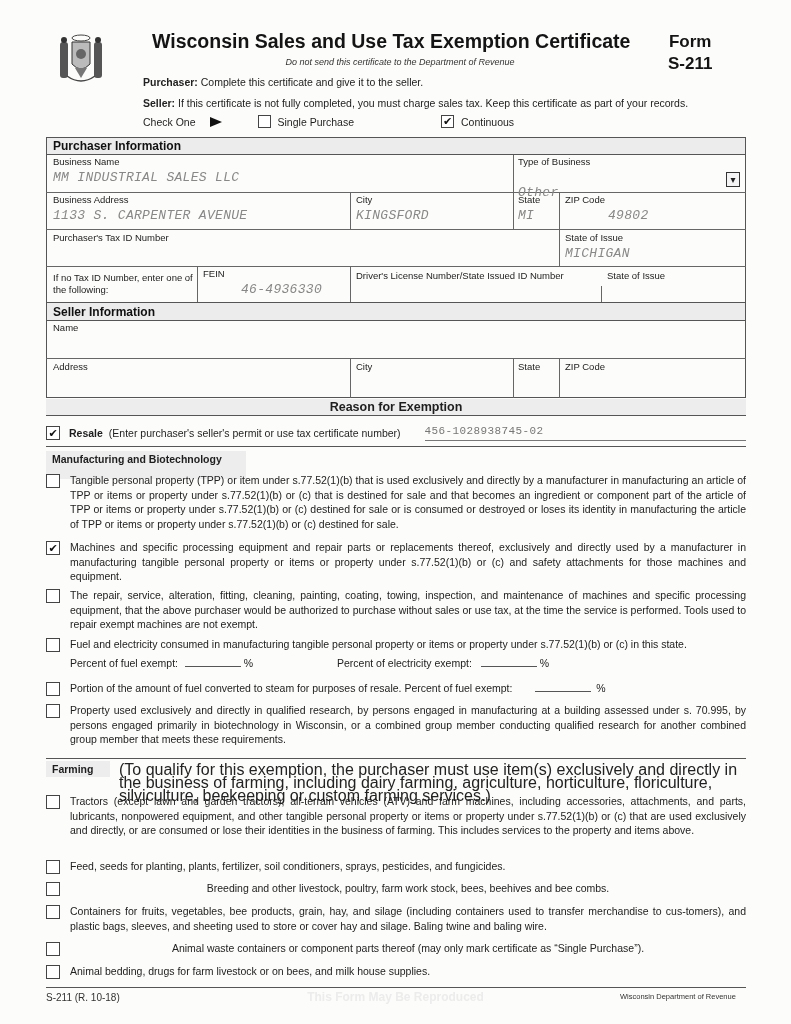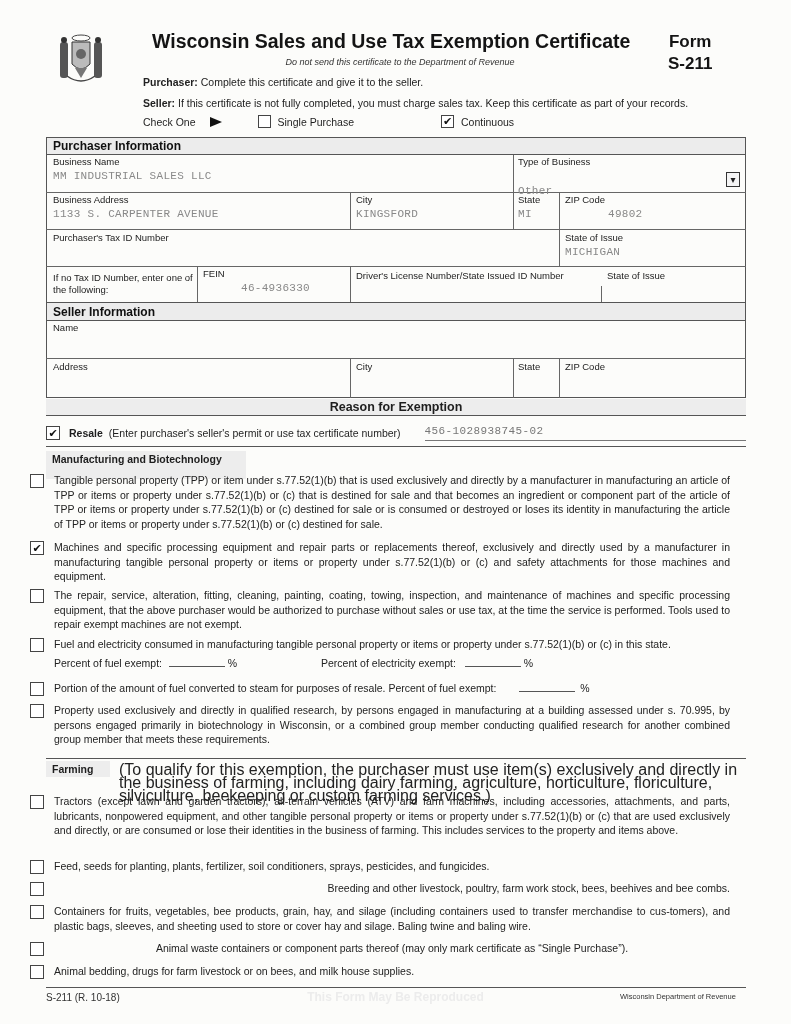--- a/index.html
+++ b/index.html
@@ -19,28 +19,28 @@
   .check-one { left: 143px; top: 115px; font-size: 10.5px; display: flex; align-items: center; }
   .arrow { width: 0; height: 0; border-top: 5px solid transparent; border-bottom: 5px solid transparent; border-left: 12px solid #111; display: inline-block; }
 
   .cb { width: 13px; height: 13px; border: 1px solid #444; background: #fff; display: inline-flex; align-items: center; justify-content: center; font-size: 11px; line-height: 11px; color: #111; flex: none; }
   .cb.big { width: 14px; height: 14px; }
 
   
   .box { border: 1px solid #555; background: transparent; }
   .section-hd { background: #ececec; font-weight: bold; font-size: 12px; padding: 2px 6px; color: #111; }
   .lbl { font-size: 9.5px; color: #222; }
-  .val { font-family: "Liberation Mono", monospace; font-size: 11px; color: #888; letter-spacing: 0.3px; }
+  .val { font-family: "Liberation Mono", monospace; font-size: 13px; color: #888; letter-spacing: 0.3px; font-style: italic; }
   .line-h { height: 1px; background: #666; }
   .line-v { width: 1px; background: #666; }
 
   .reason-hd { left: 46px; width: 700px; top: 399px; height: 17px; background: #ededed; text-align: center; font-weight: bold; font-size: 12.5px; line-height: 17px; border-bottom: 1px solid #555; }
   .sub-hd { background: #ededed; font-weight: bold; font-size: 10.5px; padding: 2px 6px; }
 
-  .item { left: 30px; width: 700px; display: flex; font-size: 10.5px; line-height: 14.6px; color: #222; text-align: justify; }
+  .item { left: 46px; width: 700px; display: flex; font-size: 10.5px; line-height: 14.6px; color: #222; text-align: justify; }
   .item .cb { margin-top: 1px; margin-right: 10px; }
   .item .txt { flex: 1; }
   .blank { display: inline-block; border-bottom: 1px solid #555; height: 10px; vertical-align: baseline; }
 
   .footer-left { left: 46px; top: 992px; font-size: 10px; color: #333; }
   .footer-mid { left: 0; width: 791px; top: 990px; text-align: center; font-size: 12px; font-weight: bold; color: #ececec; }
   .footer-right { left: 620px; top: 992px; font-size: 7.5px; color: #333; }
 </style>
 </head>
 <body>
@@ -212,21 +212,21 @@
 <div class="abs item" style="top:794px;">
   <span class="cb big"></span>
   <span class="txt">Tractors (except lawn and garden tractors), all-terrain vehicles (ATV) and farm machines, including accessories, attachments, and parts, lubricants, nonpowered equipment, and other tangible personal property or items or property under s.77.52(1)(b) or (c) that are used exclusively and directly, or are consumed or lose their identities in the business of farming. This includes services to the property and items above.</span>
 </div>
 <div class="abs item" style="top:859px;">
   <span class="cb big"></span>
   <span class="txt" style="text-align:left;">Feed, seeds for planting, plants, fertilizer, soil conditioners, sprays, pesticides, and fungicides.</span>
 </div>
 <div class="abs item" style="top:881px;">
   <span class="cb big"></span>
-  <span class="txt" style="text-align:right;">Breeding and other livestock, poultry, farm work stock, bees, beehives and bee combs.</span>
+  <span class="txt" style="text-align:center;">Breeding and other livestock, poultry, farm work stock, bees, beehives and bee combs.</span>
 </div>
 <div class="abs item" style="top:904px;">
   <span class="cb big"></span>
   <span class="txt">Containers for fruits, vegetables, bee products, grain, hay, and silage (including containers used to transfer merchandise to cus-tomers), and plastic bags, sleeves, and sheeting used to store or cover hay and silage. Baling twine and baling wire.</span>
 </div>
 <div class="abs item" style="top:941px;">
   <span class="cb big"></span>
   <span class="txt" style="text-align:center;">Animal waste containers or component parts thereof (may only mark certificate as “Single Purchase”).</span>
 </div>
 <div class="abs item" style="top:964px;">

